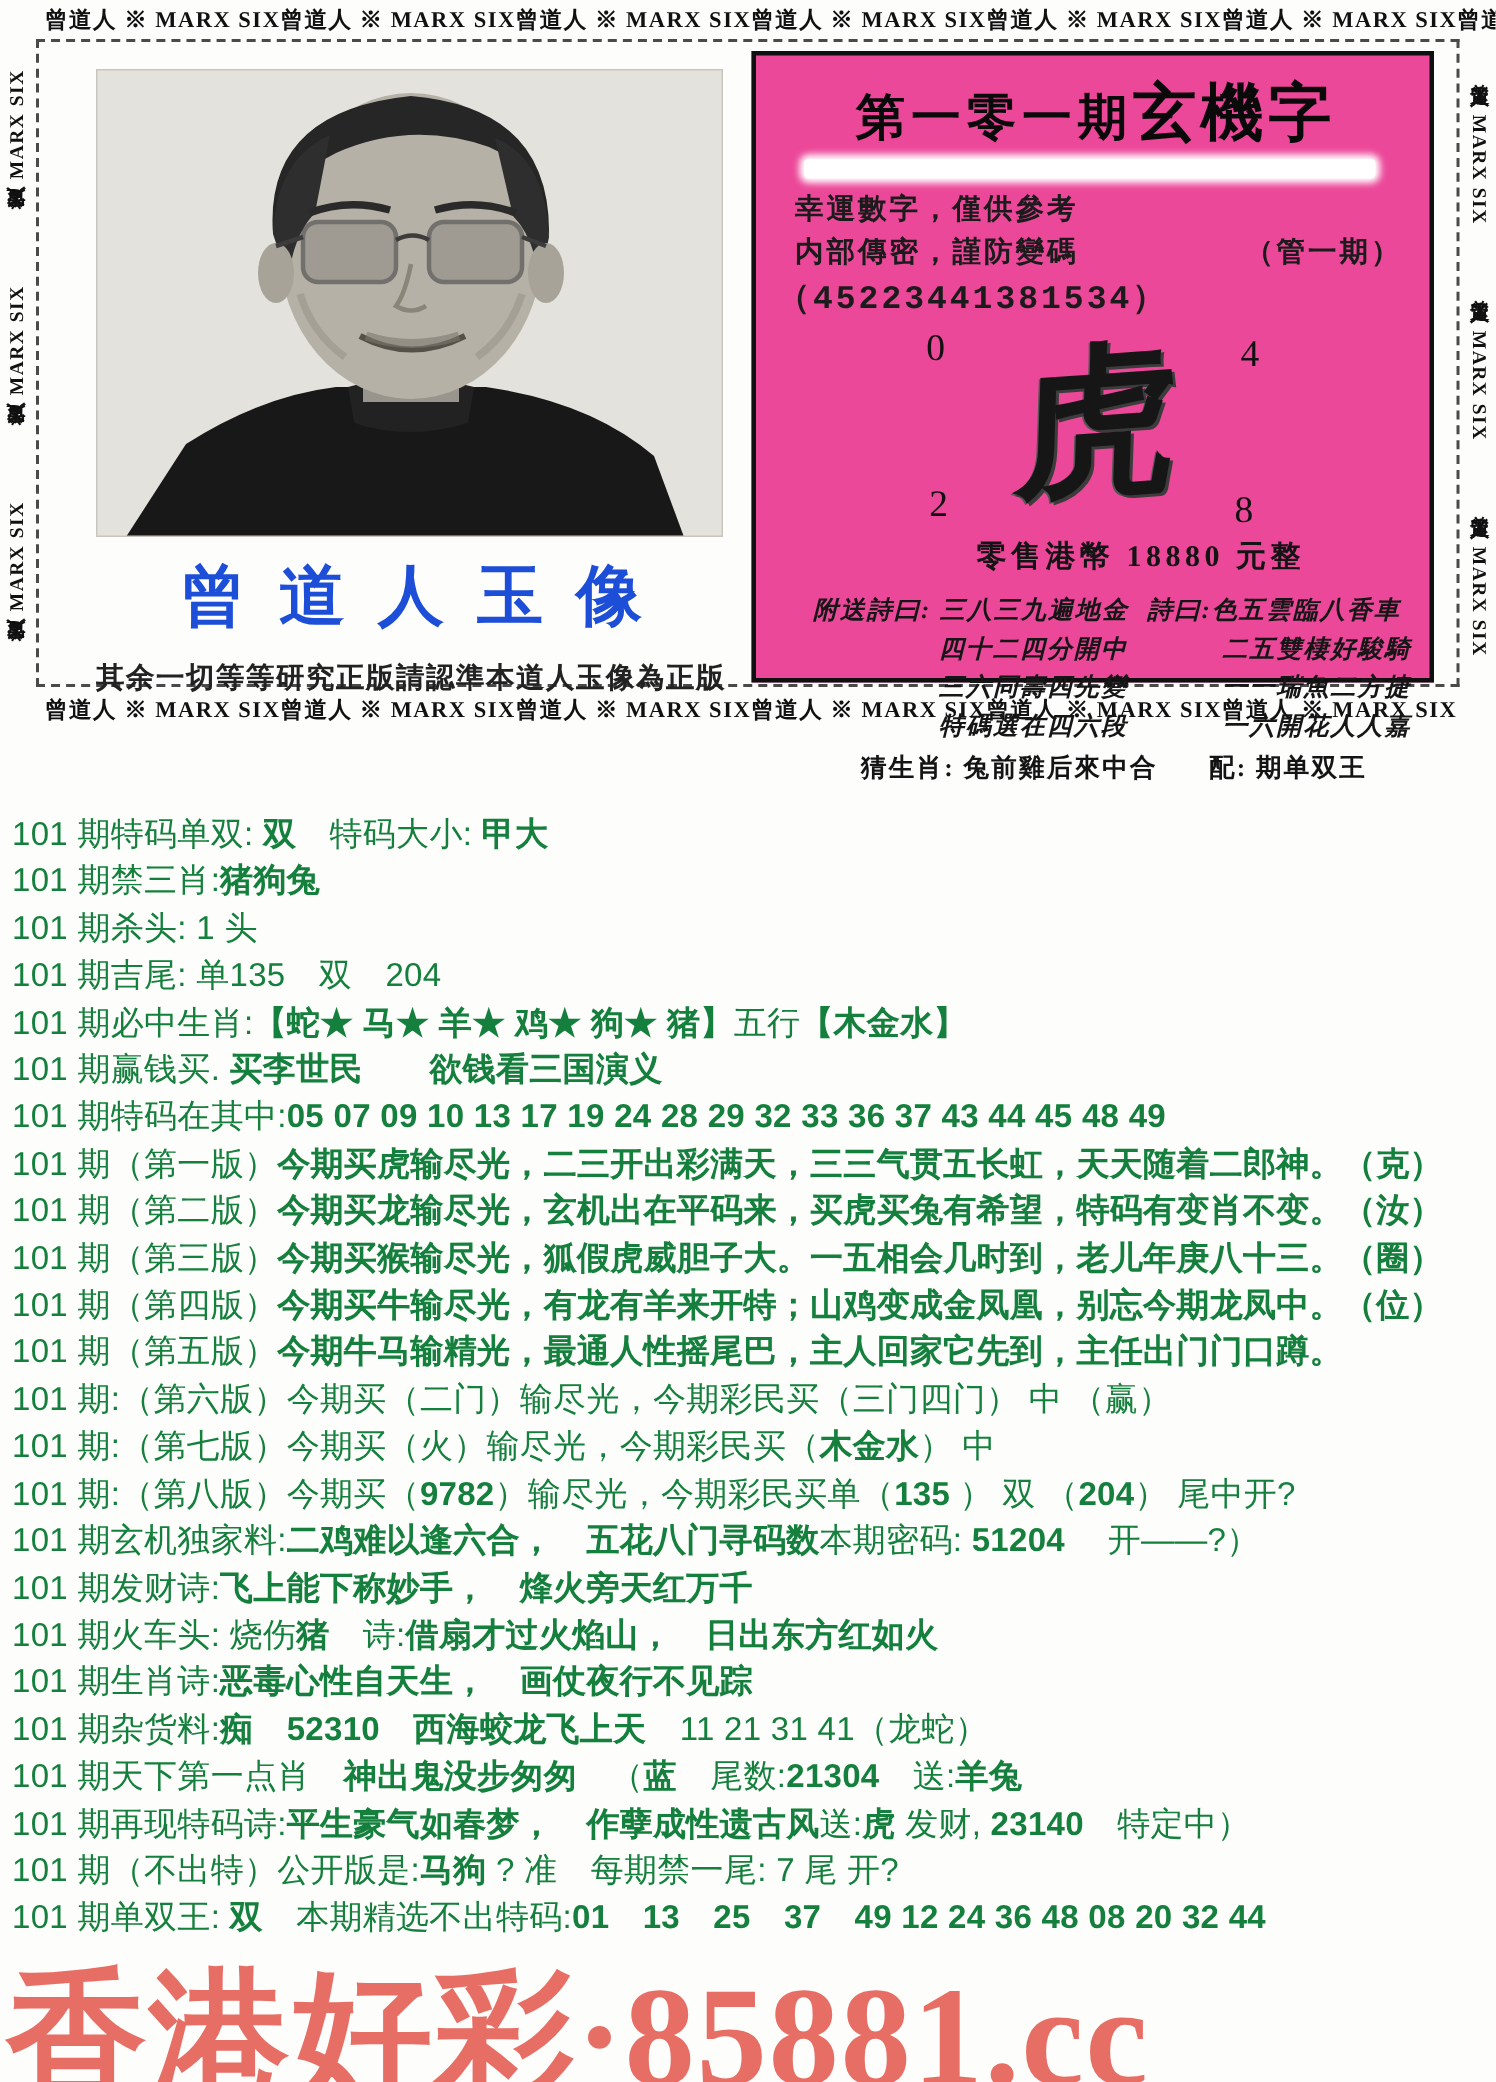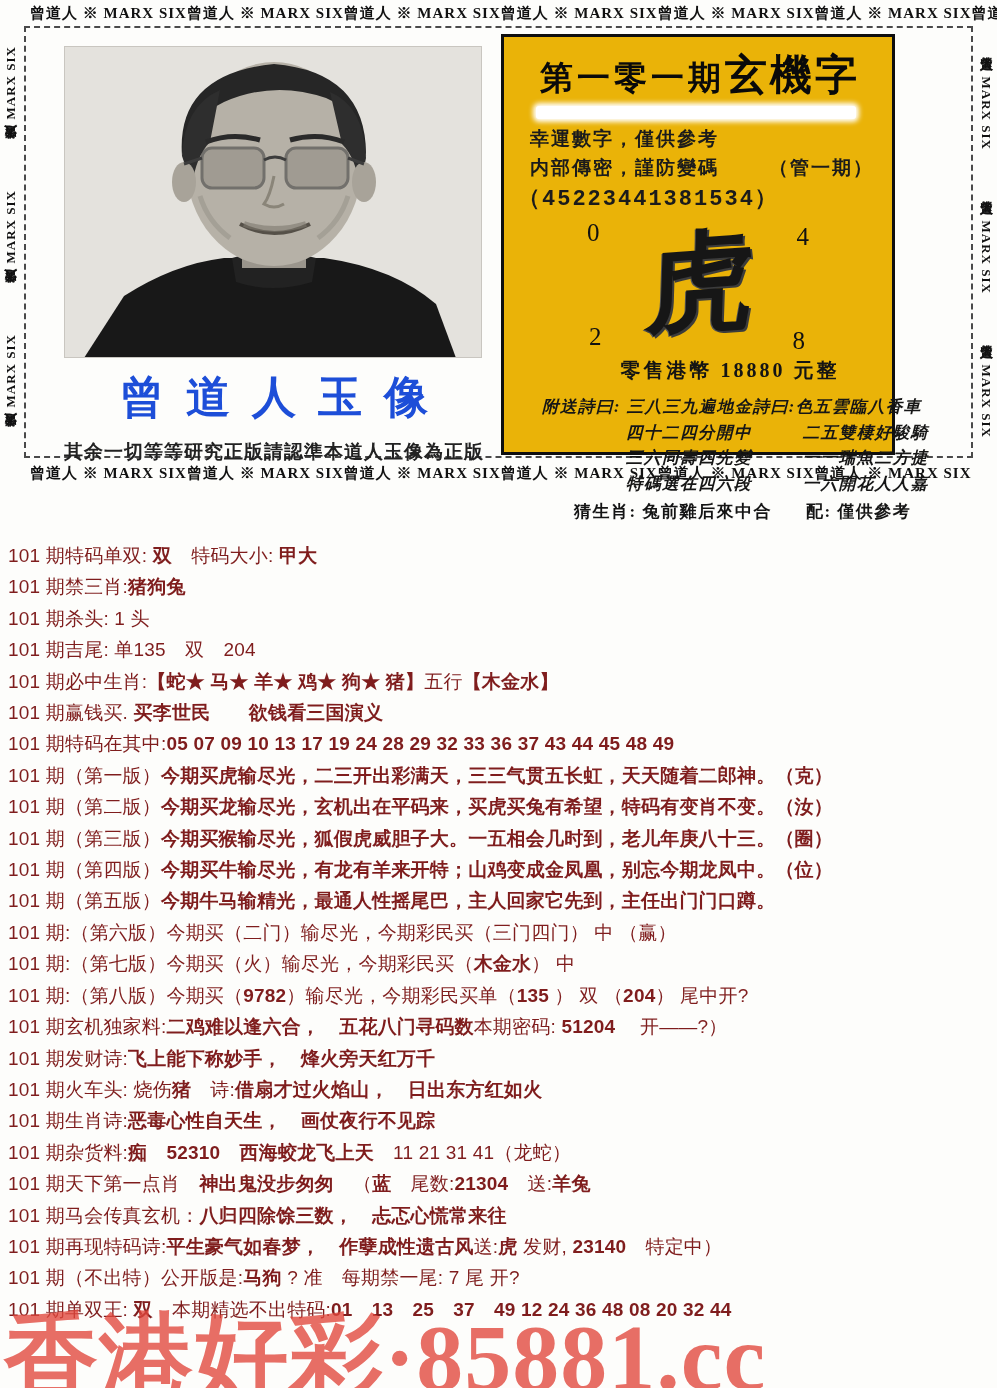--- a/index.html
+++ b/index.html
@@ -54,23 +54,23 @@
   }
   .portrait-subcaption {
     margin-top:12px;
     font-family:"Liberation Serif", serif;
     font-size:19px; font-weight:bold; letter-spacing:1px;
     color:#222; white-space:nowrap;
   }
 
   
   .mystery-box {
-    position:absolute; left:501px; top:34px; width:394px; height:421px;
+    position:absolute; left:501px; top:34px; width:455px; height:421px;
     border:3px solid #0f0f0f;
-    background:#eab308;
+    background:#ec4899;
     padding:8px 10px 6px 14px;
   }
   .mystery-title {
     text-align:center; white-space:nowrap;
     font-family:"Liberation Serif", serif; font-weight:bold; color:#0a0a0a;
     margin-top:2px;
   }
   .mystery-title .t-prefix { font-size:33px; letter-spacing:4px; }
   .mystery-title .t-main   { font-size:42px; letter-spacing:3px; }
   .white-smudge { height:13px; margin:3px 26px 4px 18px; background:#fff; box-shadow:0 0 5px 3px #fff; border-radius:3px; }
@@ -117,22 +117,22 @@
     display:flex; justify-content:flex-start; gap:34px;
     padding:4px 0 0 56px;
     font-family:"Liberation Serif", serif;
     font-size:17px; font-weight:bold; letter-spacing:1.5px; white-space:nowrap;align-items:center;
   }
   .guess-row2 { padding:1px 0 0 88px; font-family:"Liberation Serif", serif; font-size:17px; font-weight:bold; letter-spacing:1.5px; }
 
   
   .tips-list {
     position:absolute; left:8px; top:540px; width:985px;
-    font-size:19px; line-height:31.4px;
-    color:#7f1d1d; letter-spacing:0.2px;
+    font-size:22px; line-height:31.4px;
+    color:#15803d; letter-spacing:0.2px;
   }
   .tip-line { white-space:nowrap; }
   .tip-line .bold { font-weight:bold; }
 
   
   .watermark {
     position:absolute; left:4px; top:1294px; z-index:9;
     font-family:"Liberation Serif", serif;
     font-size:94px; font-weight:bold; white-space:nowrap;
     color:#e1473c; opacity:0.78; letter-spacing:1px;
@@ -248,21 +248,21 @@
     <div class="poem-col">
       <div class="poem-line"><span>詩曰:</span><span>色五雲臨八香車</span></div>
       <div class="poem-line poem-indent-r">二五雙棲好駿騎</div>
       <div class="poem-line poem-indent-r">一一瑞魚二方捷</div>
       <div class="poem-line poem-indent-r">一六開花人人嘉</div>
     </div>
   </div>
 
   <div class="guess-row">
     <span>猜生肖: 兔前雞后來中合</span>
-    <span>配: 僅供參考</span>
+    <span>配: 期单双王</span>
   </div>
 </div>
 
 <div class="tips-list">
     <div class="tip-line"><span>101 期特码单双: </span><span class="bold">双</span><span>　特码大小: </span><span class="bold">甲大</span></div>
     <div class="tip-line"><span>101 期禁三肖:</span><span class="bold">猪狗兔</span></div>
     <div class="tip-line"><span>101 期杀头: 1 头</span></div>
     <div class="tip-line"><span>101 期吉尾: 单135　双　204</span></div>
     <div class="tip-line"><span>101 期必中生肖:</span><span class="bold">【蛇★ 马★ 羊★ 鸡★ 狗★ 猪】</span><span>五行</span><span class="bold">【木金水】</span></div>
     <div class="tip-line"><span>101 期赢钱买. </span><span class="bold">买李世民</span><span>　　</span><span class="bold">欲钱看三国演义</span></div>
@@ -274,19 +274,18 @@
     <div class="tip-line"><span>101 期（第五版）</span><span class="bold">今期牛马输精光，最通人性摇尾巴，主人回家它先到，主任出门门口蹲。</span></div>
     <div class="tip-line"><span>101 期:（第六版）今期买（二门）输尽光，今期彩民买（三门四门） 中 （赢）</span></div>
     <div class="tip-line"><span>101 期:（第七版）今期买（火）输尽光，今期彩民买（</span><span class="bold">木金水</span><span>） 中</span></div>
     <div class="tip-line"><span>101 期:（第八版）今期买（</span><span class="bold">9782</span><span>）输尽光，今期彩民买单（</span><span class="bold">135</span><span> ） 双 （</span><span class="bold">204</span><span>） 尾中开?</span></div>
     <div class="tip-line"><span>101 期玄机独家料:</span><span class="bold">二鸡难以逢六合，　五花八门寻码数</span><span>本期密码: </span><span class="bold">51204</span><span>　 开——?）</span></div>
     <div class="tip-line"><span>101 期发财诗:</span><span class="bold">飞上能下称妙手，　烽火旁天红万千</span></div>
     <div class="tip-line"><span>101 期火车头: 烧伤</span><span class="bold">猪</span><span>　诗:</span><span class="bold">借扇才过火焰山，　日出东方红如火</span></div>
     <div class="tip-line"><span>101 期生肖诗:</span><span class="bold">恶毒心性自天生，　画仗夜行不见踪</span></div>
     <div class="tip-line"><span>101 期杂货料:</span><span class="bold">痴</span><span>　</span><span class="bold">52310</span><span>　</span><span class="bold">西海蛟龙飞上天</span><span>　11 21 31 41（龙蛇）</span></div>
     <div class="tip-line"><span>101 期天下第一点肖　</span><span class="bold">神出鬼没步匆匆</span><span>　（</span><span class="bold">蓝</span><span>　尾数:</span><span class="bold">21304</span><span>　送:</span><span class="bold">羊兔</span></div>
-    <div class="tip-line"><span>101 期马会传真玄机：</span><span class="bold">八归四除馀三数，　忐忑心慌常来往</span></div>
     <div class="tip-line"><span>101 期再现特码诗:</span><span class="bold">平生豪气如春梦，　作孽成性遗古风</span><span>送:</span><span class="bold">虎</span><span> 发财, </span><span class="bold">23140</span><span>　特定中）</span></div>
     <div class="tip-line"><span>101 期（不出特）公开版是:</span><span class="bold">马狗</span><span> ? 准　每期禁一尾: 7 尾 开?</span></div>
     <div class="tip-line"><span>101 期单双王: </span><span class="bold">双</span><span>　本期精选不出特码:</span><span class="bold">01　13　25　37　49 12 24 36 48 08 20 32 44</span></div>
   </div>
 
 <div class="watermark">香港好彩·85881.cc</div>
 
 </body></html>

